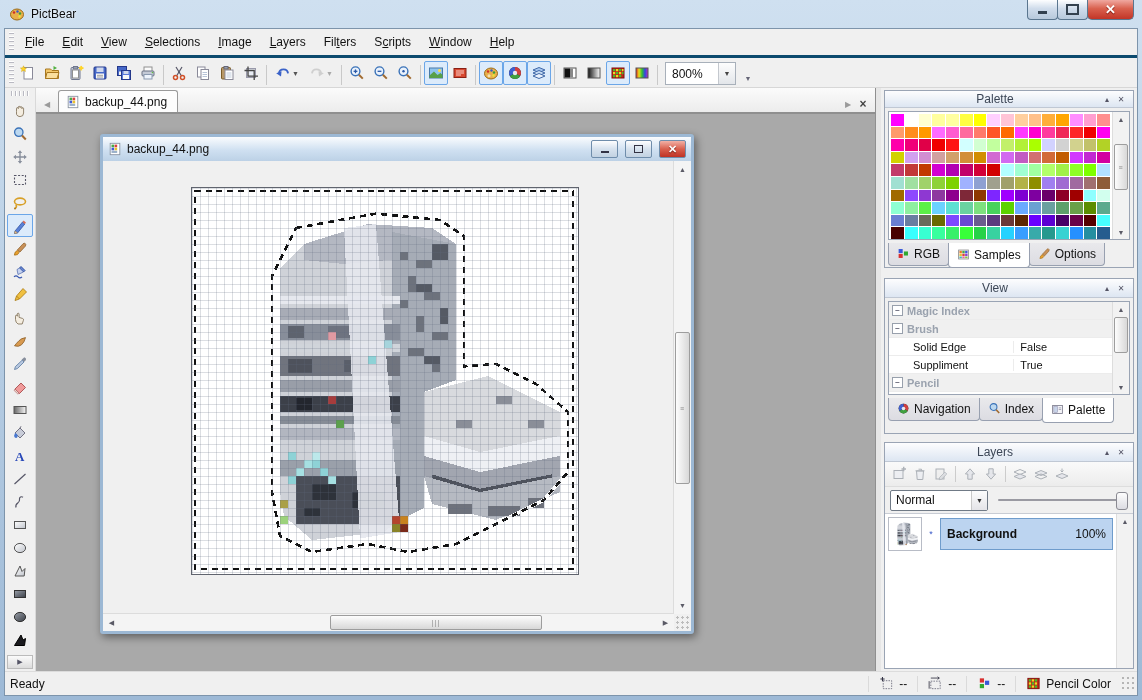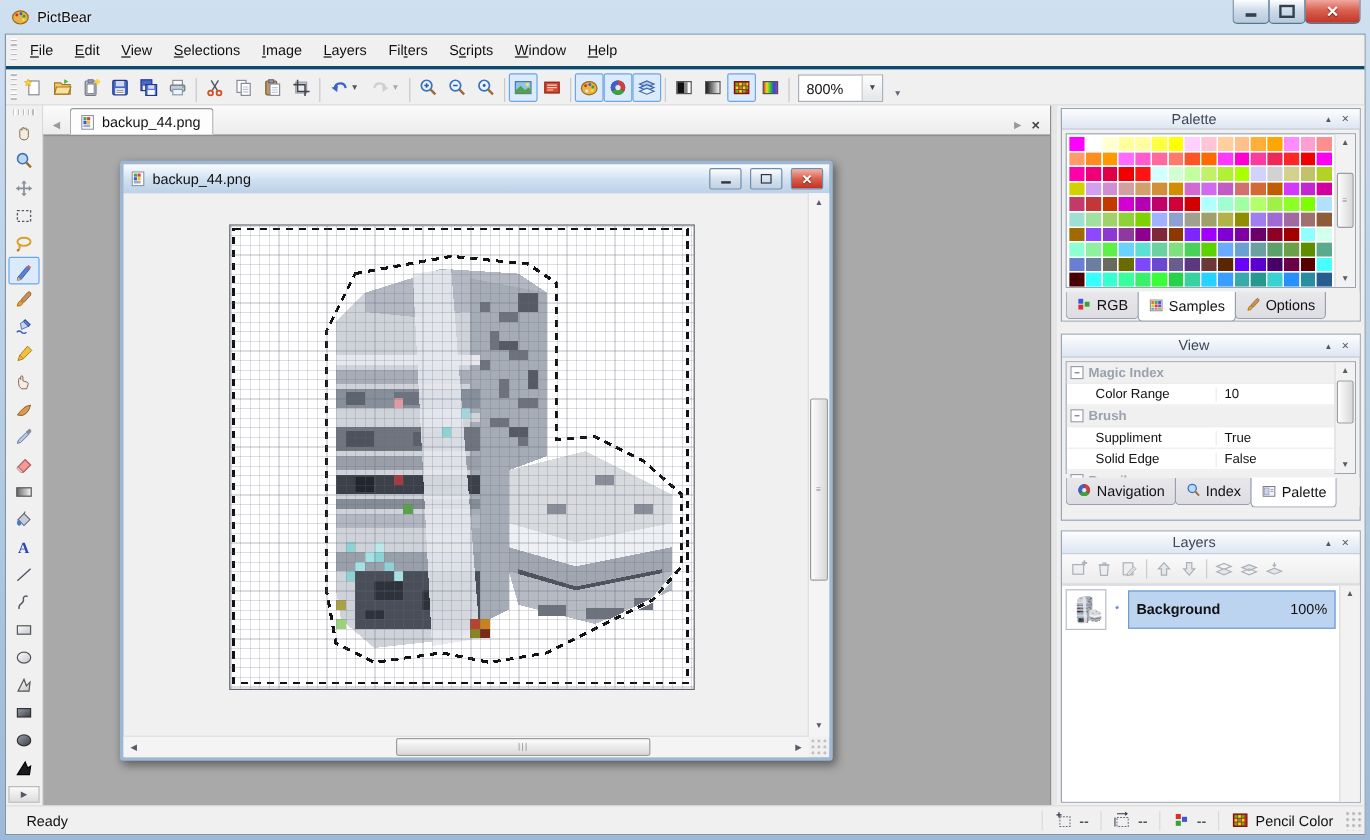--- a/index.html
+++ b/index.html
@@ -119,21 +119,21 @@
   .opacity-slider .sthumb{position:absolute;right:0;top:1px;width:10px;height:16px;border:1px solid #8a8a92;border-radius:3px;background:linear-gradient(#fdfdfd,#dcdce2);}
   .layers-list{flex:1;background:#fff;border-top:1px solid #c8ccd4;position:relative;display:flex;}
   .llist-rows{flex:1;padding:3px;}
   .layer-row{display:flex;align-items:center;height:34px;gap:4px;}
   .layer-thumb{width:32px;height:32px;background:#fff;border:1px solid #b8bcc6;display:flex;align-items:center;justify-content:center;}
   .layer-flag{width:10px;text-align:center;color:#3858c8;font-size:9px;}
   .layer-name-box{flex:1;height:30px;background:#bcd4f0;border:1px solid #6f9ccc;display:flex;align-items:center;padding:0 6px;}
   .layer-name{flex:1;font-weight:bold;}
   
   .statusbar{height:23px;display:flex;align-items:center;background:#f0f0f0;border-top:1px solid #dcdcdc;}
-  .status-ready{flex:1;padding-left:17px;}
+  .status-ready{flex:1;padding-left:5px;}
   .status-seg{display:flex;align-items:center;gap:5px;padding:0 10px;height:16px;border-left:1px solid #dadada;}
   .status-grip{width:14px;height:16px;margin-right:2px;
      background:radial-gradient(circle at 40% 40%,#b5b5b5 1px,transparent 1.4px) 0 0/5px 5px;}
   .icon16{width:16px;height:16px;display:block;}
 </style>
 </head>
 <body>
 
 <div class="window">
 
@@ -958,35 +958,31 @@
             <span class="pt">View</span>
             <span class="pt-btn">▴</span>
             <span class="pt-btn">✕</span>
           </div>
           <div class="propgrid">
             <div class="prows" id="prop-rows">
                 <div class="prow group">
                   <span class="gbox">−</span>
                   <span class="pname">Magic Index</span>
                 </div>
-                <div class="prow">
-                  <span class="pname">Color Range</span>
-                  <span class="pval">10</span>
-                </div>
                 <div class="prow group">
                   <span class="gbox">−</span>
                   <span class="pname">Brush</span>
                 </div>
                 <div class="prow">
+                  <span class="pname">Solid Edge</span>
+                  <span class="pval">False</span>
+                </div>
+                <div class="prow">
                   <span class="pname">Suppliment</span>
                   <span class="pval">True</span>
-                </div>
-                <div class="prow">
-                  <span class="pname">Solid Edge</span>
-                  <span class="pval">False</span>
                 </div>
                 <div class="prow group">
                   <span class="gbox">−</span>
                   <span class="pname">Pencil</span>
                 </div>
               </div>
             <div class="mini-scroll">
               <div class="scr-arrow" style="top:0;width:16px;height:14px;">▲</div>
               <div class="thumb" style="top:15px;height:34px;left:1px;right:1px;"></div>
               <div class="scr-arrow" style="bottom:0;width:16px;height:14px;">▼</div>
@@ -1073,20 +1069,30 @@
                   <polygon points="2,10.5 8,8 14,10.5 8,13" fill="none" stroke="#9aa0a8"></polygon>
                 </svg>
               </div>
               <div class="lt-btn">
                 <svg class="icon16" style="width:16px;height:16px" viewBox="0 0 16 16" xmlns="http://www.w3.org/2000/svg">
                   <polygon points="2,10 8,7.5 14,10 8,12.5" fill="#e2e4ea" stroke="#9aa0a8"></polygon>
                   <path d="M8,2.5 v3.5 M6.5,4.5 L8,6 L9.5,4.5" fill="none" stroke="#9aa0a8"></path>
                 </svg>
               </div>
             </div>
+          <div class="layers-controls">
+            <div class="blend-select">
+              <span class="bval">Normal</span>
+              <span class="bbtn">▼</span>
+            </div>
+            <div class="opacity-slider">
+              <div class="track"></div>
+              <div class="sthumb"></div>
+            </div>
+          </div>
           <div class="layers-list">
             <div class="llist-rows" id="layer-rows">
                 <div class="layer-row">
                   <div class="layer-thumb">
                     <svg viewBox="0 0 48 48" width="28" height="28" xmlns="http://www.w3.org/2000/svg">
                       <use href="#towerart"></use>
                     </svg>
                   </div>
                   <div class="layer-flag">*</div>
                   <div class="layer-name-box">

